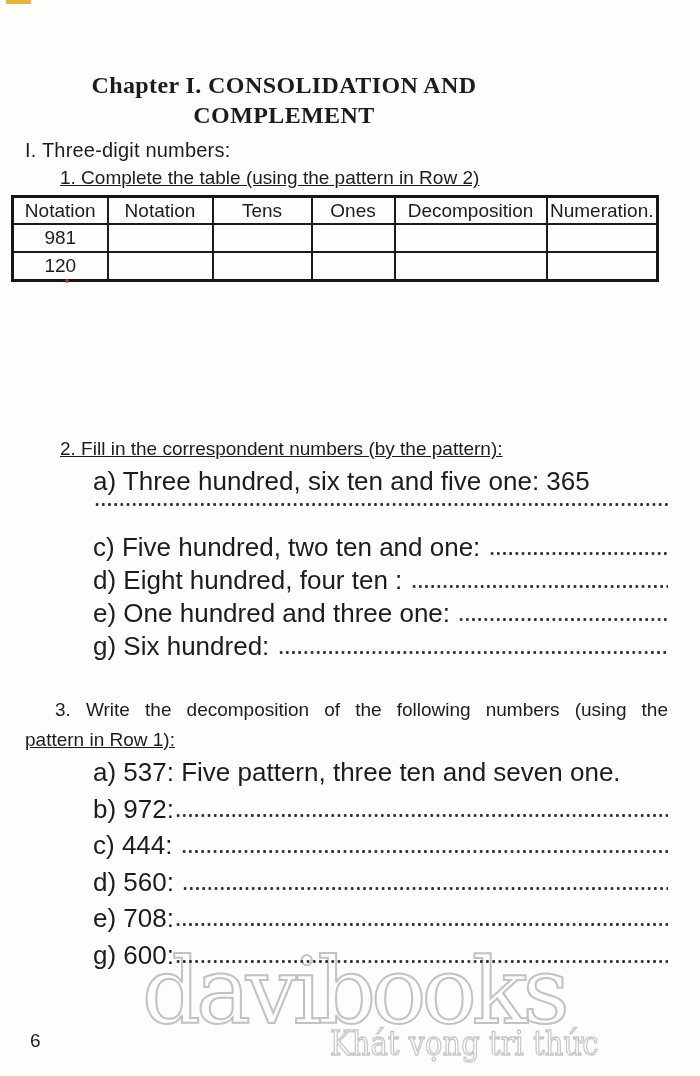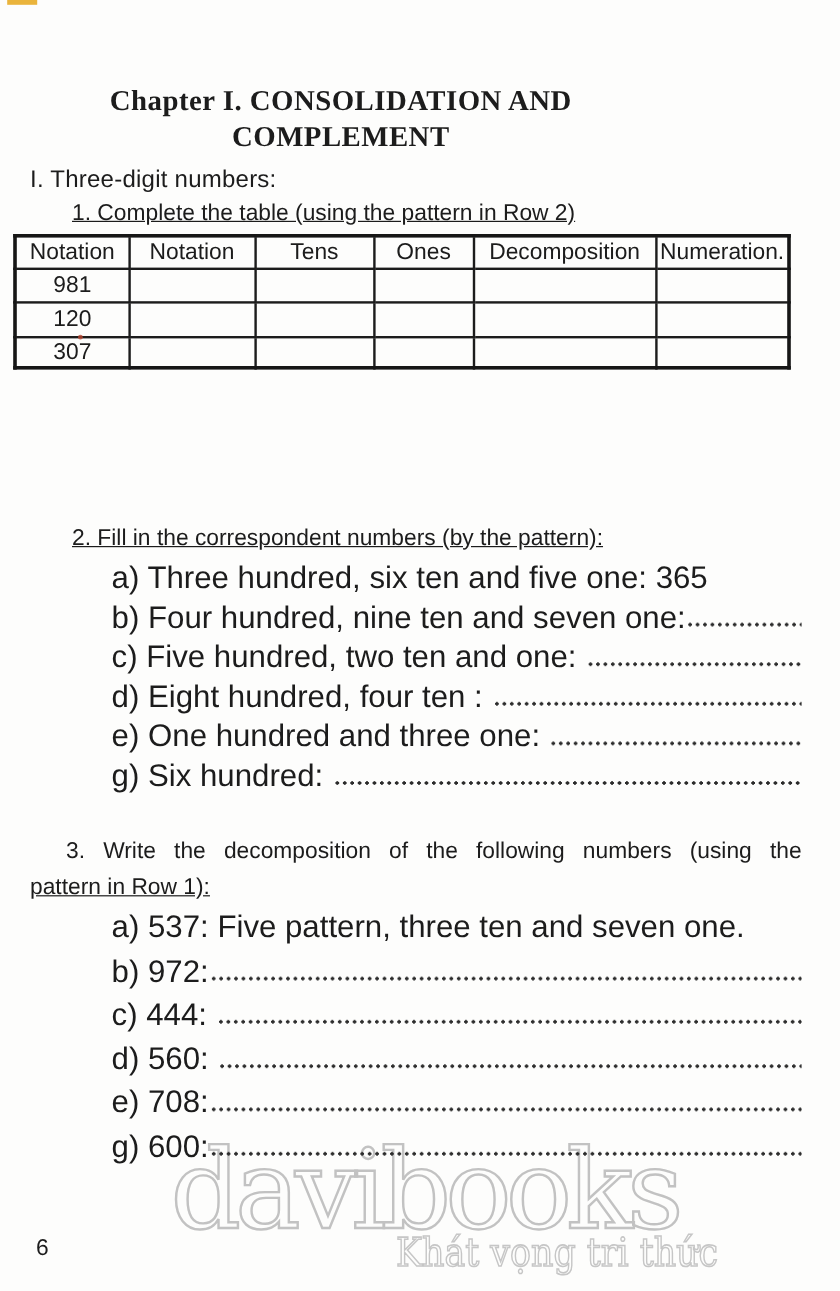--- a/index.html
+++ b/index.html
@@ -127,39 +127,30 @@
         <td></td>
       </tr>
       <tr class="sm2">
         <td>120</td>
         <td></td>
         <td></td>
         <td></td>
         <td></td>
         <td></td>
       </tr>
-      <tr class="sm3">
-        <td>307</td>
-        <td></td>
-        <td></td>
-        <td></td>
-        <td></td>
-        <td></td>
-      </tr>
     </tbody>
       </table>
     <div class="red-dot"></div>
 
     <div class="line ex2-prompt">2. Fill in the correspondent numbers (by the pattern):</div>
 
     <div class="fill-line" style="top:469px">
       <span class="lbl">a) Three hundred, six ten and five one: 365</span>
     </div>
     <div class="fill-line" style="top:502px">
-      <span class="lbl">b) Four hundred, nine ten and seven one:</span>
       <span class="leader"></span>
     </div>
     <div class="fill-line" style="top:535px">
       <span class="lbl">c) Five hundred, two ten and one: </span>
       <span class="leader"></span>
     </div>
     <div class="fill-line" style="top:568px">
       <span class="lbl">d) Eight hundred, four ten : </span>
       <span class="leader"></span>
     </div>

